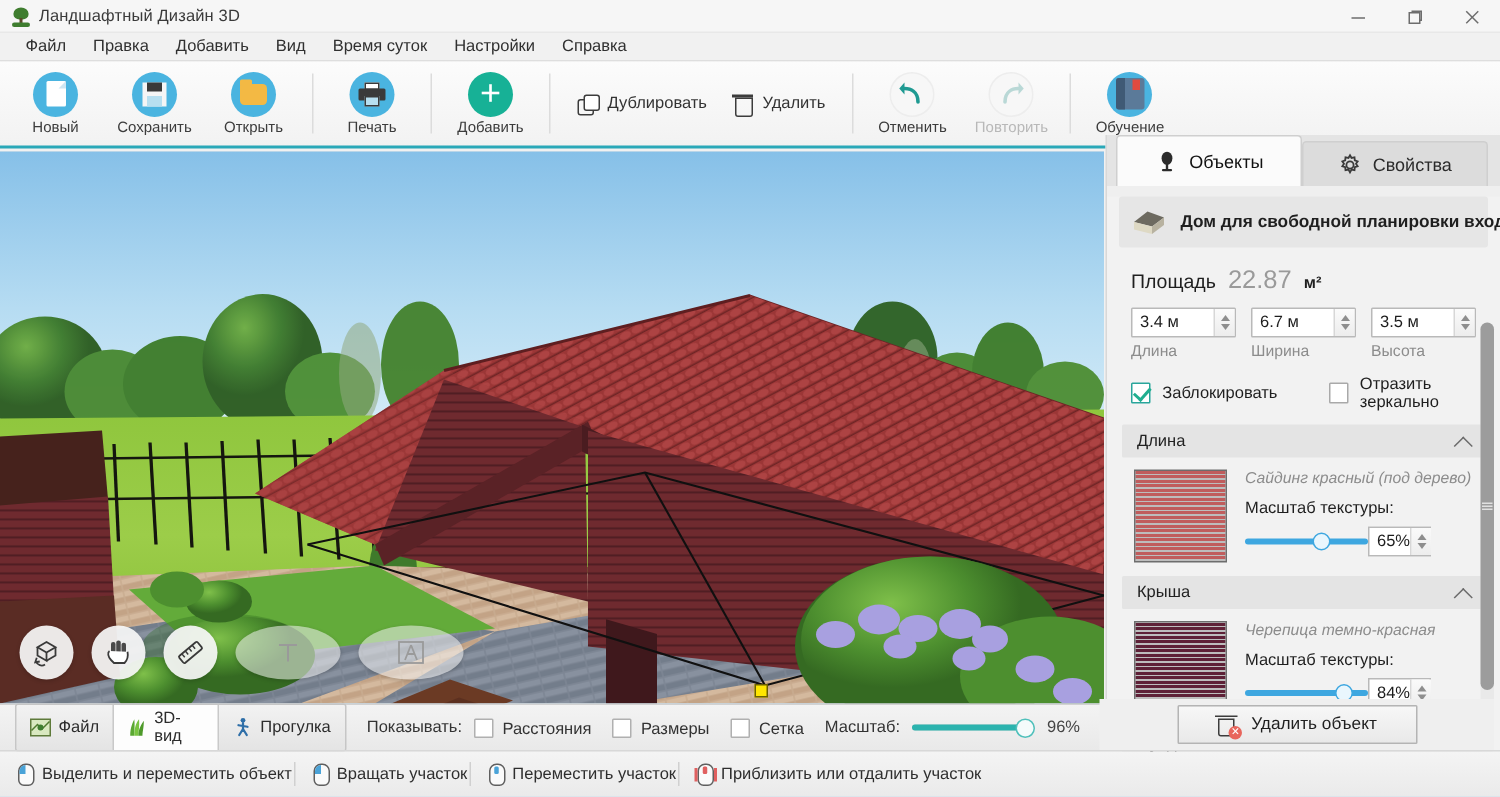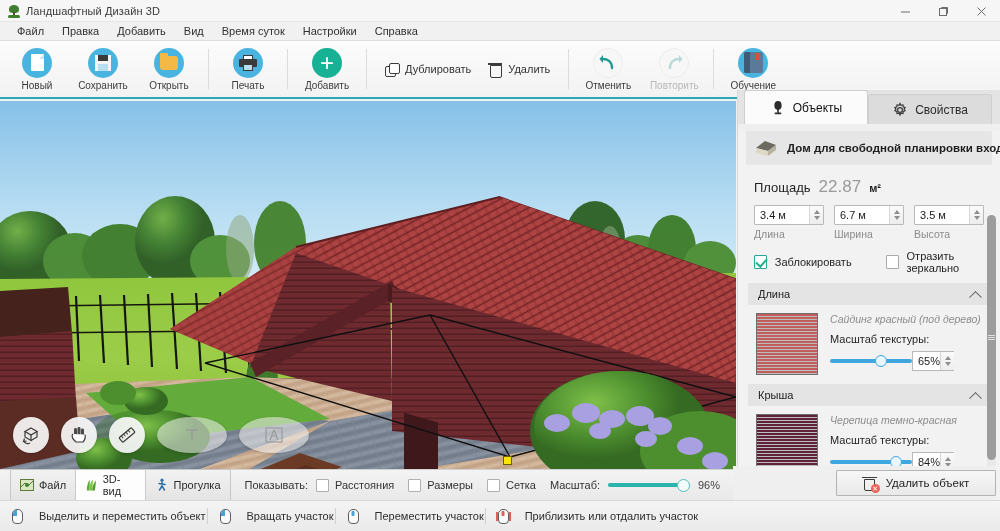--- a/index.html
+++ b/index.html
@@ -125,38 +125,38 @@
     border-top:1px solid #d2d2d2;
     display:flex; align-items:center; padding-left:10px; gap: 0;
   }
   .viewtabs { display:flex; border:1px solid #c6c6c6; border-radius:2px; overflow:hidden; background:#e3e3e3;}
   .vtab { display:flex; align-items:center; gap:5px; padding:3px 9px; font-size:11px; color:#2c2c2c;
           background: linear-gradient(#f2f2f2,#e4e4e4); border-right:1px solid #c9c9c9; }
   .vtab:last-child { border-right:none; }
   .vtab.active { background:#fdfdfd; }
   .vt-ico { width:14px; height:14px; display:block; }
   .show-lbl { font-size:11px; color:#333; margin-left:14px; margin-right:8px;}
-  .cbx-wrap { display:flex; align-items:center; gap:6px; margin-right:14px; }
+  .cbx-wrap { display:flex; align-items:flex-end; gap:6px; margin-right:14px; }
   .cbx { width:13px; height:13px; background:#fff; border:1px solid #b0b0b0; border-radius:1px; }
   .cbx-lbl { font-size:11px; color:#333; }
   .scale-wrap { margin-left:auto; display:flex; align-items:center; gap:8px; padding-right:10px;}
   .scale-lbl { font-size:11px; color:#333; }
   .slider { position:relative; width:82px; height:14px; display:flex; align-items:center;}
   .slider .track { width:100%; height:4px; background:#cfcfcf; border-radius:2px; }
   .slider .fill { position:absolute; left:0; height:4px; background:#2bb3ae; border-radius:2px; }
   .slider .knob { position:absolute; width:13px; height:13px; border-radius:50%; background:#f4fbfb; border:1px solid #4fc0bb; }
   .scale-val { font-size:11px; color:#444; width:28px; }
 
   
   .statusbar {
     position:absolute; left:0; top:500px; width:1000px; height:31px;
     background: linear-gradient(#f4f4f4,#eaeaea); border-top:1px solid #d8d8d8;
     display:flex; align-items:center; padding-left:12px;
   }
-  .st-item { display:flex; align-items:center; gap:16px; padding-right:1px;text-align:right;}
+  .st-item { display:flex; align-items:center; gap:5px; padding-right:1px;text-align:right;}
   .st-sep { width:1px; height:16px; background:#d0d0d0; margin-right:12px; }
   .st-lbl { font-size:11px; color:#2e2e2e; white-space:nowrap;}
   .mouse { width:11px; height:15px; border:1.2px solid #5f5f5f; border-radius:5px 5px 4px 4px; position:relative; background:#fafafa;}
   .mouse i { position:absolute; left:50%; transform:translateX(-50%); top:1px; width:3px; height:5px; border-radius:1px; }
   .mouse.left::before { content:''; position:absolute; left:0; top:0; width:4px; height:6px; background:#4aa3d8; border-radius:5px 0 0 0;}
   .mouse-wheel-l { position:absolute; left:-3px; top:2px; width:2px; height:9px; background:#e06060; }
   .mouse-wheel-r { position:absolute; right:-3px; top:2px; width:2px; height:9px; background:#e06060; }
 
   
   .rpanel {
@@ -240,21 +240,21 @@
   }
   .rscroll .thumb {
     position:absolute; left:0; top:0; width:9px; height:245px;
     background:#9c9c9c; border-radius:5px;
   }
   .rscroll .grip { position:absolute; left:1px; top:120px; width:7px; height:5px; }
   .rscroll .grip i { display:block; height:1px; background:#e0e0e0; margin-bottom:1px; }
 
   .del-zone {
     position:absolute; left:733px; top:466px; width:263px; height:34px;
-    background:#efefef; display:flex; align-items:center; justify-content:flex-end;
+    background:#efefef; display:flex; align-items:center; justify-content:center;
   }
   .del-btn {
     display:flex; align-items:center; gap:9px;
     width:160px; height:26px; justify-content:center;
     border:1px solid #b4b4b4; background:linear-gradient(#f7f7f7,#e9e9e9);
     border-radius:1px; font-size:11.5px; color:#1f1f1f;
   }
   .del-ico { width:14px; height:15px; position:relative; }
   .del-ico .can { position:absolute; left:1px; top:3px; width:11px; height:12px; border:1.4px solid #3c3c3c; border-radius:0 0 2px 2px;}
   .del-ico .lid { position:absolute; left:-1px; top:1px; width:15px; height:1.6px; background:#3c3c3c;}

